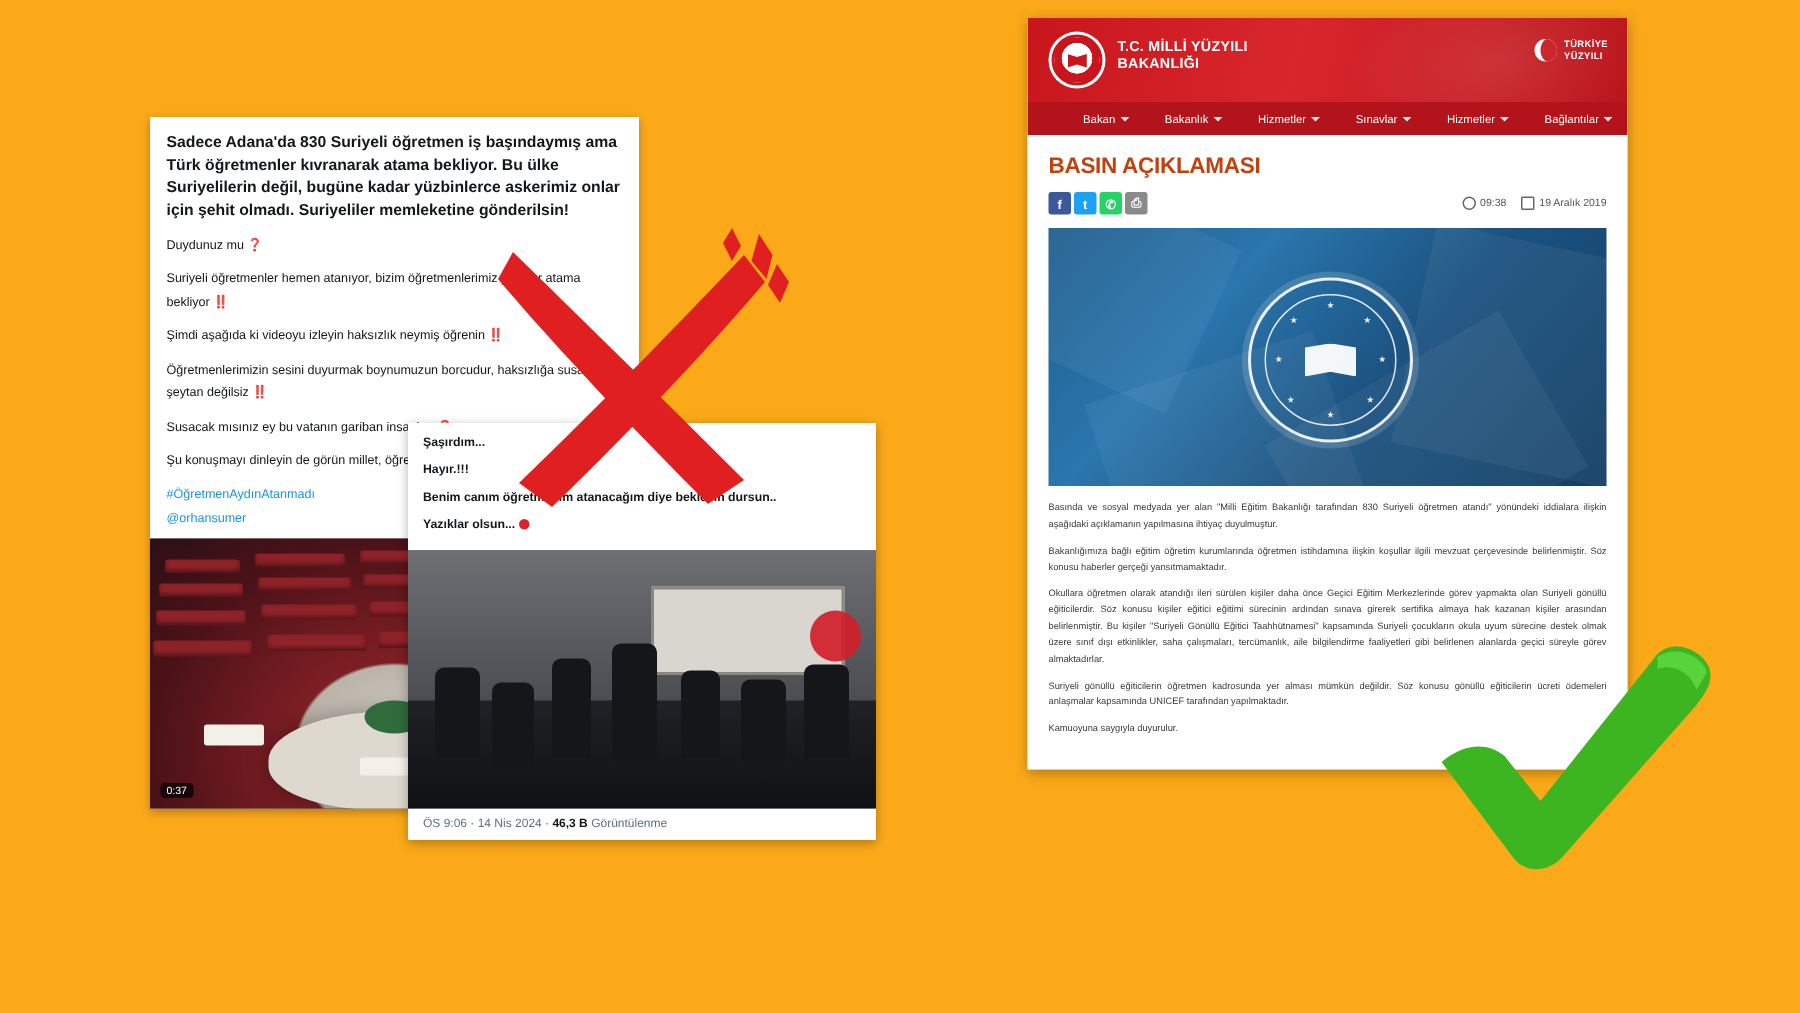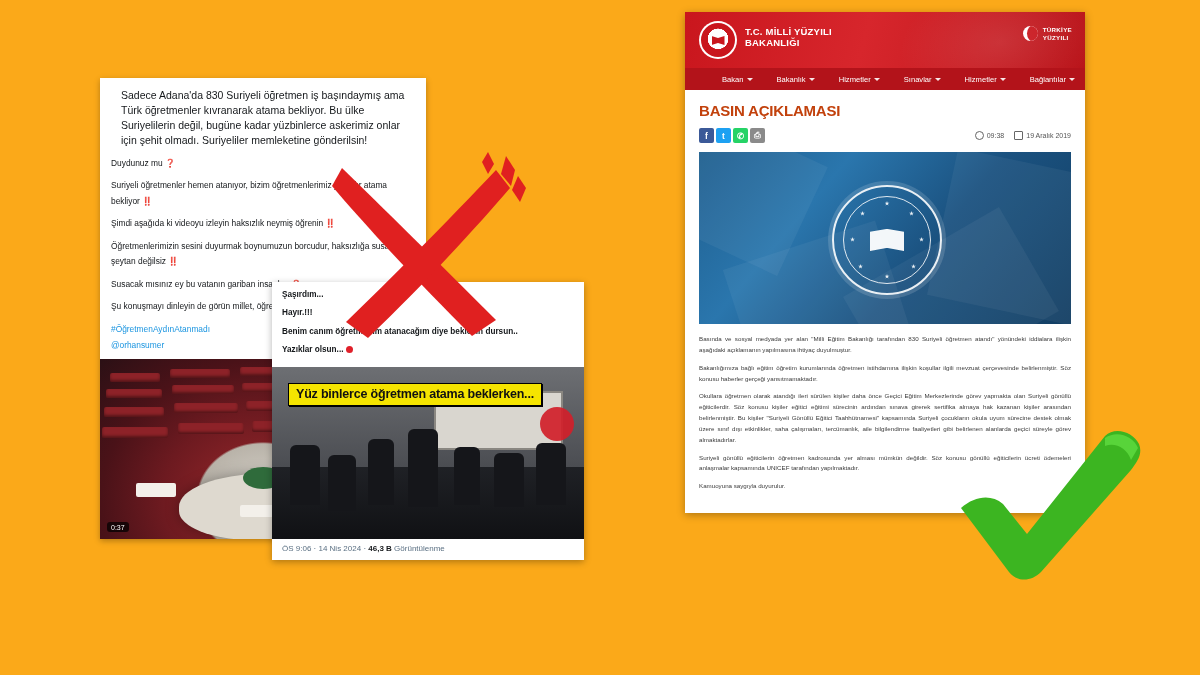--- a/index.html
+++ b/index.html
@@ -18,25 +18,25 @@
   
   .left-card {
     position: absolute;
     left: 100px;
     top: 78px;
     width: 326px;
     background: #ffffff;
     box-shadow: 0 2px 6px rgba(0,0,0,.28);
   }
   .left-card .tweet-head {
-    padding: 10px 11px 8px 21px;
+    padding: 10px 11px 8px 11px;
     font-size: 10.5px;
     line-height: 1.42;
     color: #14171a;
-    font-weight: normal;
+    font-weight: bold;
   }
   .left-card .tweet-body {
     padding: 0 11px 6px 11px;
     font-size: 8.4px;
     line-height: 1.85;
     color: #14171a;
   }
   .left-card .tweet-body p {
     margin: 0 0 7px 0;
   }
@@ -478,21 +478,20 @@
     <div class="vt-wall"></div>
     <div class="vt-board"></div>
     <div class="vt-redlogo"></div>
     <div class="vt-person" style="left:18px;  top:78px;  width:30px; height:60px;"></div>
     <div class="vt-person" style="left:56px;  top:88px;  width:28px; height:56px;"></div>
     <div class="vt-person" style="left:96px;  top:72px;  width:26px; height:66px;"></div>
     <div class="vt-person" style="left:136px; top:62px;  width:30px; height:78px;"></div>
     <div class="vt-person" style="left:182px; top:80px;  width:26px; height:58px;"></div>
     <div class="vt-person" style="left:222px; top:86px;  width:30px; height:54px;"></div>
     <div class="vt-person" style="left:264px; top:76px;  width:30px; height:62px;"></div>
-    <div class="vt-title-yellow">Yüz binlerce öğretmen atama beklerken...</div>
   </div>
   <div class="mid-foot">
     <span>ÖS 9:06 · 14 Nis 2024</span>
     <span> · </span>
     <b>46,3 B</b>
     <span>Görüntülenme</span>
   </div>
 </div>
 
 <div class="red-x">

